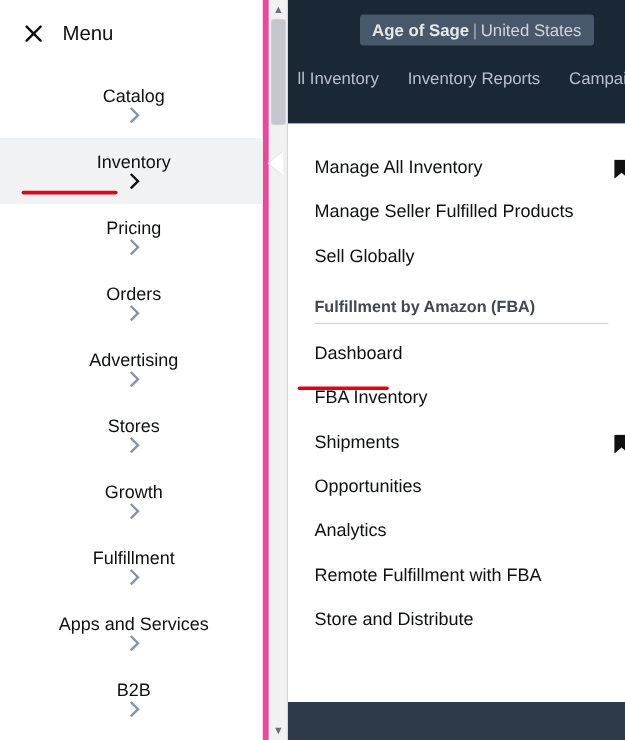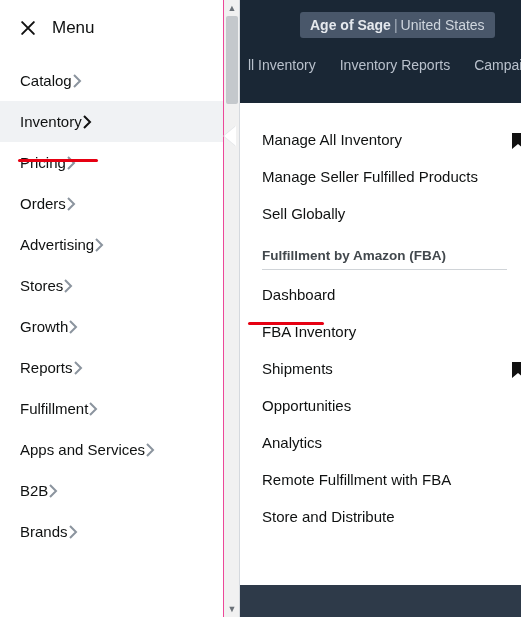--- a/index.html
+++ b/index.html
@@ -11,27 +11,27 @@
   .bg-brand { position: absolute; left: 260px; top: 12px; background: #49576a; color: #cfd6de; font-size: 14px; padding: 5px 10px; border-radius: 3px; margin-left: 40px; }
   .bg-brand .b1 { color: #e5e9ee; font-weight: 600; }
   .bg-brand .sep { margin: 0 3px; color: #a8b1bd; }
   .bg-tabs { position: absolute; left: 240px; right: 0; top: 57px; display: flex; gap: 24px; padding-left: 8px; color: #b9c1cc; font-size: 14px; justify-content: space-between; }
   .bg-tabs span { white-space: nowrap; }
 
   
   .bg-footer { position: absolute; left: 240px; right: 0; bottom: 0; height: 32px; background: #2e3a49; }
 
   
-  .left { position: absolute; left: 0; top: 0; width: 224px; height: 100%; background: #fff; border-right: 1px solid #ec4899; }
+  .left { position: absolute; left: 0; top: 0; width: 224px; height: 100%; background: #fff; border-right: 5px solid #ec4899; }
   .left-header { display: flex; align-items: center; gap: 14px; padding: 18px 18px 16px 18px; font-size: 17px; color: #0f1111; font-weight: 500; }
   .x-icon svg { width: 20px; height: 20px; display: block; }
   .x-icon path { stroke: #111; stroke-width: 2.4; fill: none; stroke-linecap: round; }
 
   .nav { padding-top: 6px; }
-  .nav-item { position: relative; display: flex; align-items: center; justify-content: flex-start; padding: 12px 16px 12px 20px; font-size: 15px; color: #0f1111; cursor: pointer; }
+  .nav-item { position: relative; display: flex; align-items: center; justify-content: flex-start; padding: 12px 16px 12px 20px; font-size: 15px; color: #0f1111; cursor: pointer; flex-direction: column; }
   .nav-item .chev svg { width: 10px; height: 14px; display: block; }
   .nav-item .chev path { stroke: #8b949e; stroke-width: 2; fill: none; }
   .nav-item.active { background: #f0f2f4; }
   .nav-item.active .chev path { stroke: #111; }
   .underline { position: absolute; height: 3px; background: #e60012; border-radius: 2px; }
   .ul-inventory { left: 18px; top: 159px; width: 80px; }
 
   
   .scroll-rail { position: absolute; left: 224px; top: 0; width: 16px; height: 100%; background: #f1f1f1; border-right: 1px solid #d5d9de; }
   .scroll-rail .arrow { position: absolute; left: 0; width: 16px; height: 16px; display: flex; align-items: center; justify-content: center; color: #6b7178; font-size: 9px; }
@@ -128,28 +128,20 @@
       </div>
       <div class="nav-item">
         <span>Growth</span>
         <span class="chev">
             <svg viewBox="0 0 10 14">
               <path d="M2 1 L8 7 L2 13"></path>
             </svg>
           </span>
       </div>
       <div class="nav-item">
-        <span>Reports</span>
-        <span class="chev">
-            <svg viewBox="0 0 10 14">
-              <path d="M2 1 L8 7 L2 13"></path>
-            </svg>
-          </span>
-      </div>
-      <div class="nav-item">
         <span>Fulfillment</span>
         <span class="chev">
             <svg viewBox="0 0 10 14">
               <path d="M2 1 L8 7 L2 13"></path>
             </svg>
           </span>
       </div>
       <div class="nav-item">
         <span>Apps and Services</span>
         <span class="chev">

